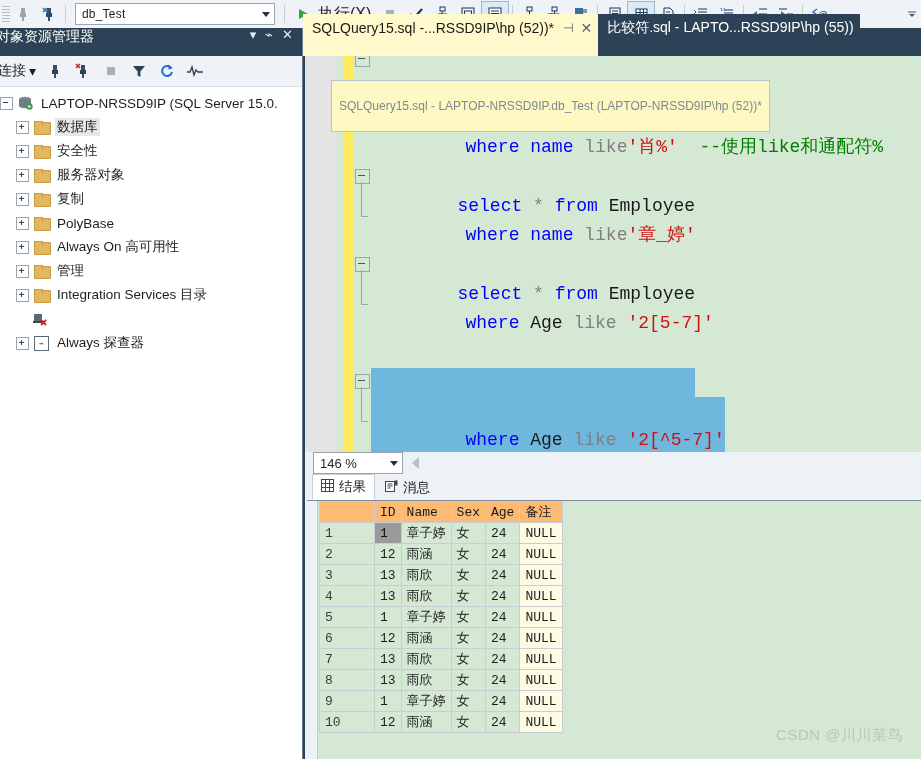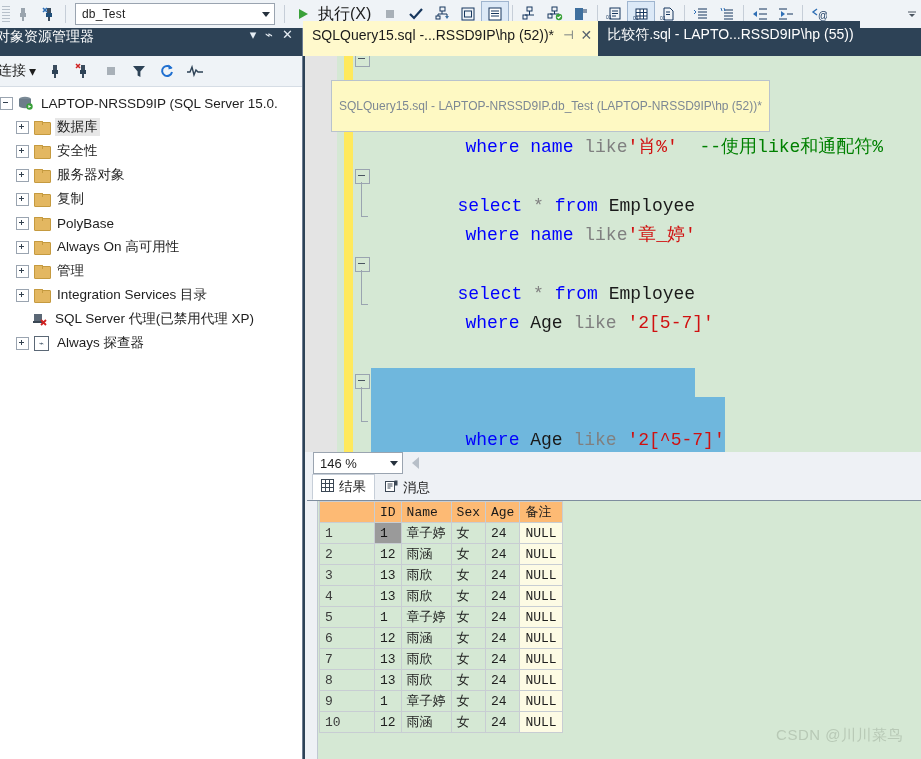--- a/index.html
+++ b/index.html
@@ -60,21 +60,21 @@
   .srv-ico{width:15px;height:14px;margin-right:6px;position:relative;flex:0 0 auto;}
   .agent-ico{width:15px;height:14px;margin-right:6px;margin-left:16px;position:relative;flex:0 0 auto;}
   .xe-ico{width:13px;height:13px;margin-right:6px;border:1px solid #5b6876;
           display:flex;align-items:center;justify-content:center;font-size:8px;
           color:#2d4256;flex:0 0 auto;background:#fff;}
   .indent{width:16px;flex:0 0 auto;}
 
   
   .tabstrip{position:absolute;left:303px;top:28px;width:618px;height:28px;background:#2d4256;
             display:flex;align-items:flex-end;}
-  .tab{height:27px;display:flex;align-items:center;padding:0 6px 8px 9px;font-size:14px;
+  .tab{height:27px;display:flex;align-items:center;padding:0 6px 15px 9px;font-size:14px;
        white-space:nowrap;}
   .tab.active{background:#fff9cc;color:#1a1a1a;}
   .tab.inactive{background:#2d4256;color:#ffffff;}
   .tab .pin{margin-left:9px;font-size:12px;color:#57636f;}
   .tab .cls{margin-left:7px;font-size:14px;color:#57636f;}
 
   
   .editor{position:absolute;left:303px;top:56px;width:618px;height:396px;background:#d5e8d4;
           border-left:2px solid #2d4256;overflow:hidden;}
   .ed-indicator{position:absolute;left:0;top:0;width:32px;height:396px;background:#e4e4e4;}
@@ -395,21 +395,20 @@
       </div>
       <div class="node">
         <span class="indent"></span>
         <span class="agent-ico">
           <svg width="15" height="14" viewBox="0 0 15 14">
               <rect x="2" y="2" width="8" height="7" fill="#5b6876"></rect>
               <rect x="1" y="9" width="10" height="2" fill="#3b4754"></rect>
               <path d="M9 8 L14 13 M14 8 L9 13" stroke="#d02020" stroke-width="1.8"></path>
             </svg>
         </span>
-        <span class="lbl">SQL Server 代理(已禁用代理 XP)</span>
       </div>
       <div class="node">
         <span class="indent"></span>
         <span class="exp plus"></span>
         <span class="xe-ico">⌁</span>
         <span class="lbl">Always 探查器</span>
       </div>
     </div>
   </div>
 

